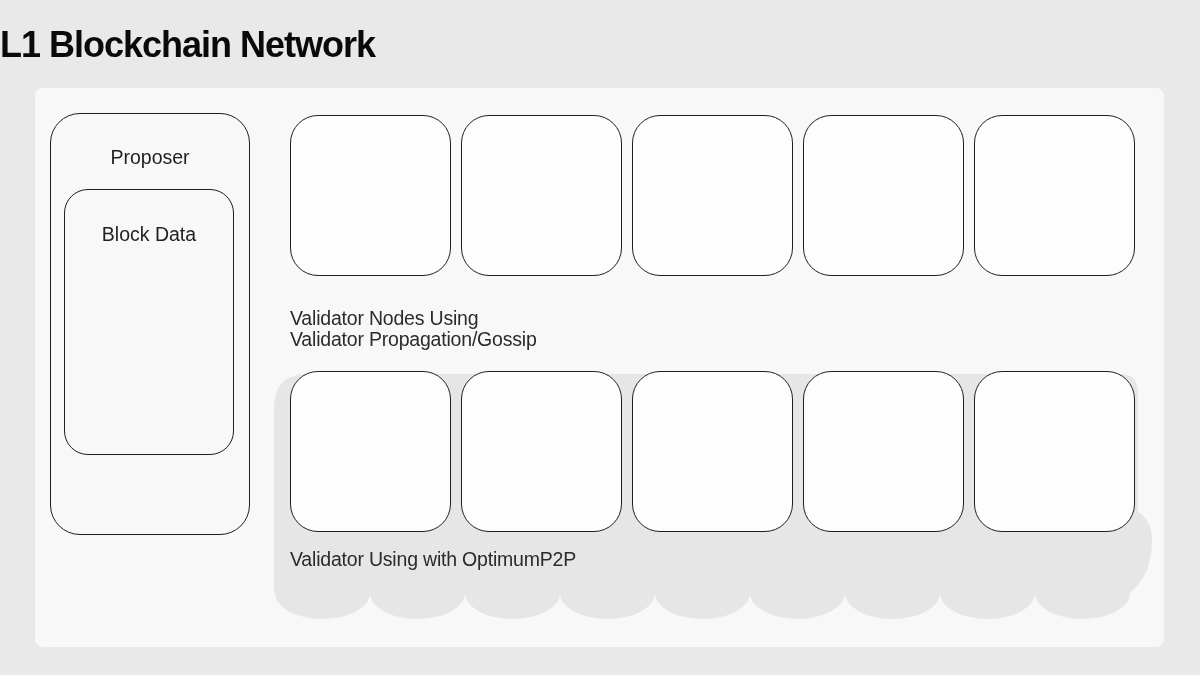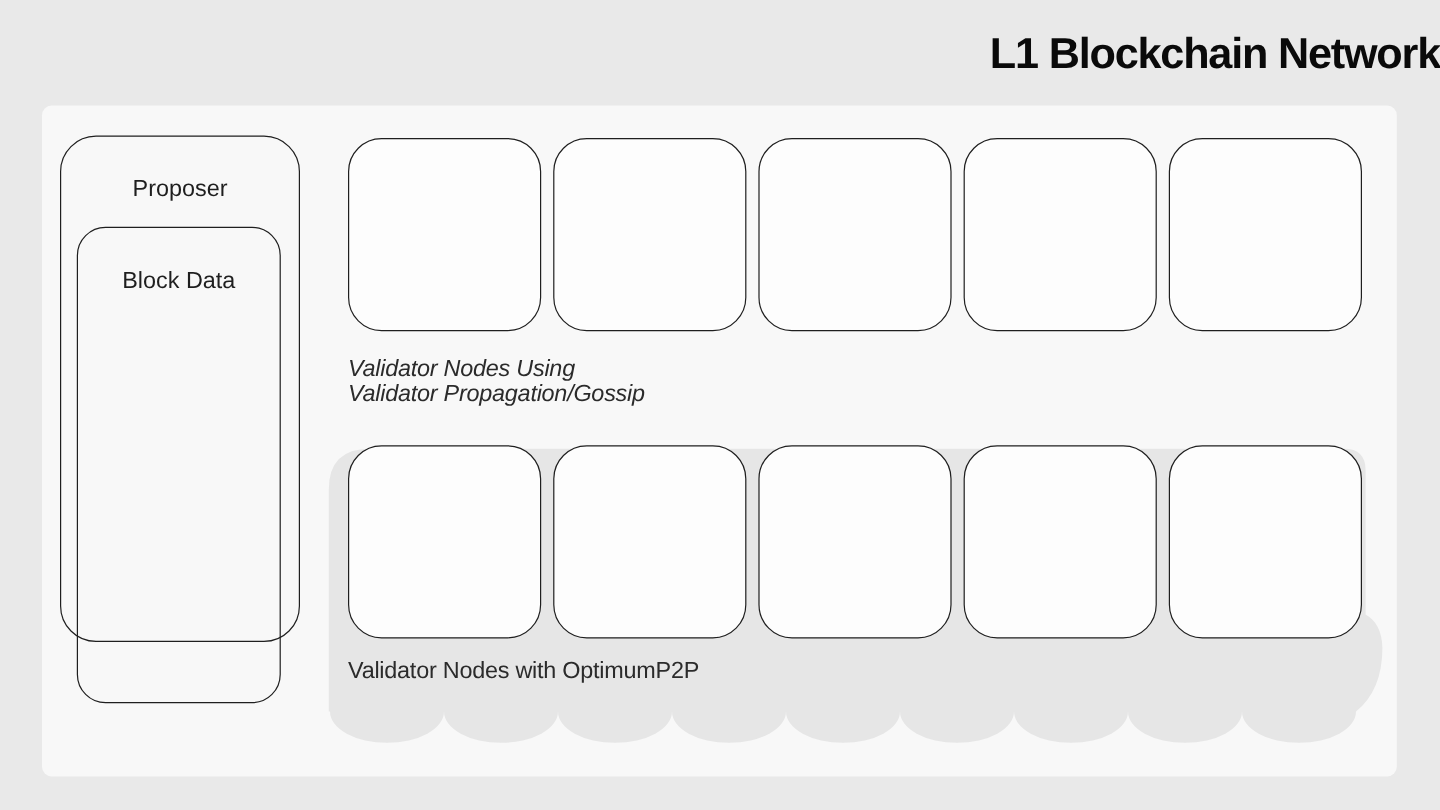--- a/index.html
+++ b/index.html
@@ -13,21 +13,21 @@
   *{box-sizing:border-box;}
   html,body{margin:0;padding:0;}
   body{
     width:1200px;height:675px;overflow:hidden;position:relative;
     background:var(--page-bg);
     font-family:"Liberation Sans", sans-serif;
     color:var(--text);
   }
   .title{
     position:absolute;top:24px;left:0;width:1200px;
-    text-align:right;
+    text-align:left;
     font-size:36px;font-weight:bold;letter-spacing:-1px;
     color:#0a0a0a;
   }
   .panel{
     position:absolute;left:35px;top:88px;width:1129px;height:559px;
     background:var(--panel-bg);
     border-radius:8px;
   }
   .blob-svg{
     position:absolute;left:0;top:0;width:1129px;height:559px;
@@ -36,21 +36,21 @@
   .proposer-box{
     position:absolute;left:15px;top:25px;width:200px;height:422px;
     border:1.5px solid var(--stroke);
     border-radius:30px;
   }
   .proposer-label{
     position:absolute;top:32px;left:0;width:100%;
     text-align:center;font-size:19.5px;color:#1f1f1f;
   }
   .blockdata-box{
-    position:absolute;left:13px;top:75px;width:170px;height:397px;
+    position:absolute;left:13px;top:75px;width:170px;height:266px;
     border:1.5px solid var(--stroke);
     border-radius:24px;
   }
   .blockdata-label{
     position:absolute;top:33px;left:0;width:100%;
     text-align:center;font-size:19.5px;color:#1f1f1f;
   }
   .node-row{
     position:absolute;left:255px;display:flex;gap:10px;
   }
@@ -59,21 +59,21 @@
   .node{
     width:161px;height:161px;
     background:var(--node-bg);
     border:1.4px solid var(--stroke);
     border-radius:28px;
   }
   .row-label{
     position:absolute;left:255px;
     font-size:19.5px;line-height:21px;letter-spacing:-0.2px;color:#2b2b2b;
   }
-  .row-label.top{top:209px;font-style:italic;}
+  .row-label.top{top:220px;}
   .row-label.bottom{top:461px;}
 </style>
 </head>
 <body>
 
 <div class="title">L1 Blockchain Network</div>
 
 <div class="panel">
 
   <svg class="blob-svg" viewBox="0 0 1129 559" aria-hidden="true">
@@ -116,16 +116,16 @@
   </div>
 
   <div class="node-row bottom">
       <div class="node"></div>
       <div class="node"></div>
       <div class="node"></div>
       <div class="node"></div>
       <div class="node"></div>
     </div>
   <div class="row-label bottom">
-    <div>Validator Nodes with OptimumP2P</div>
+    <div>Validator Using with OptimumP2P</div>
   </div>
 
 </div>
 
 </body></html>

